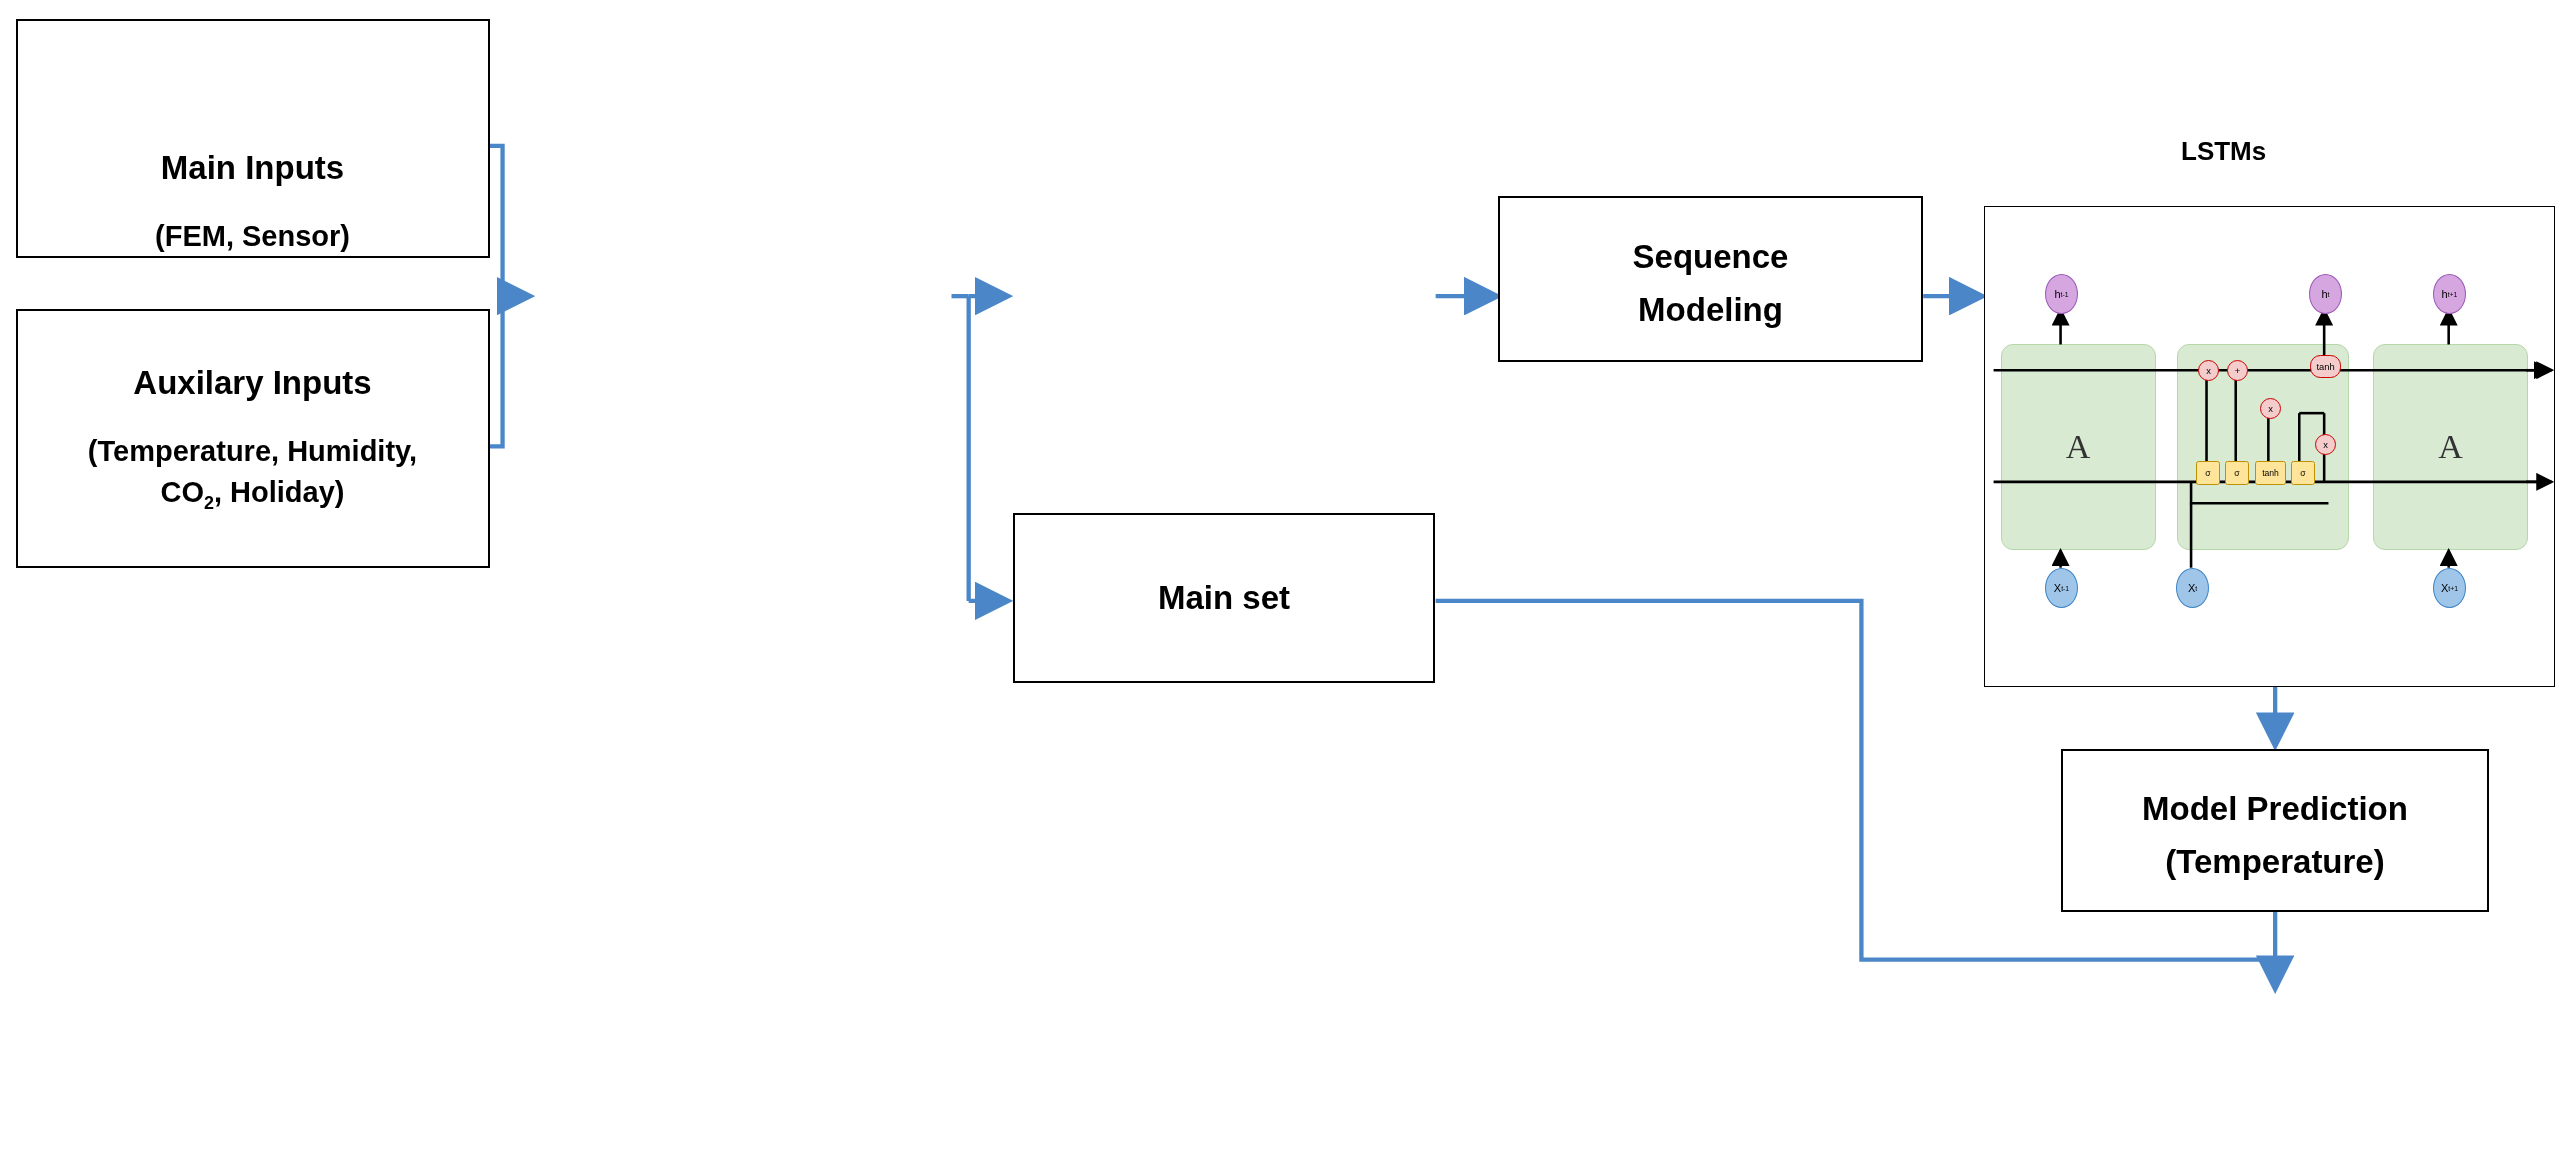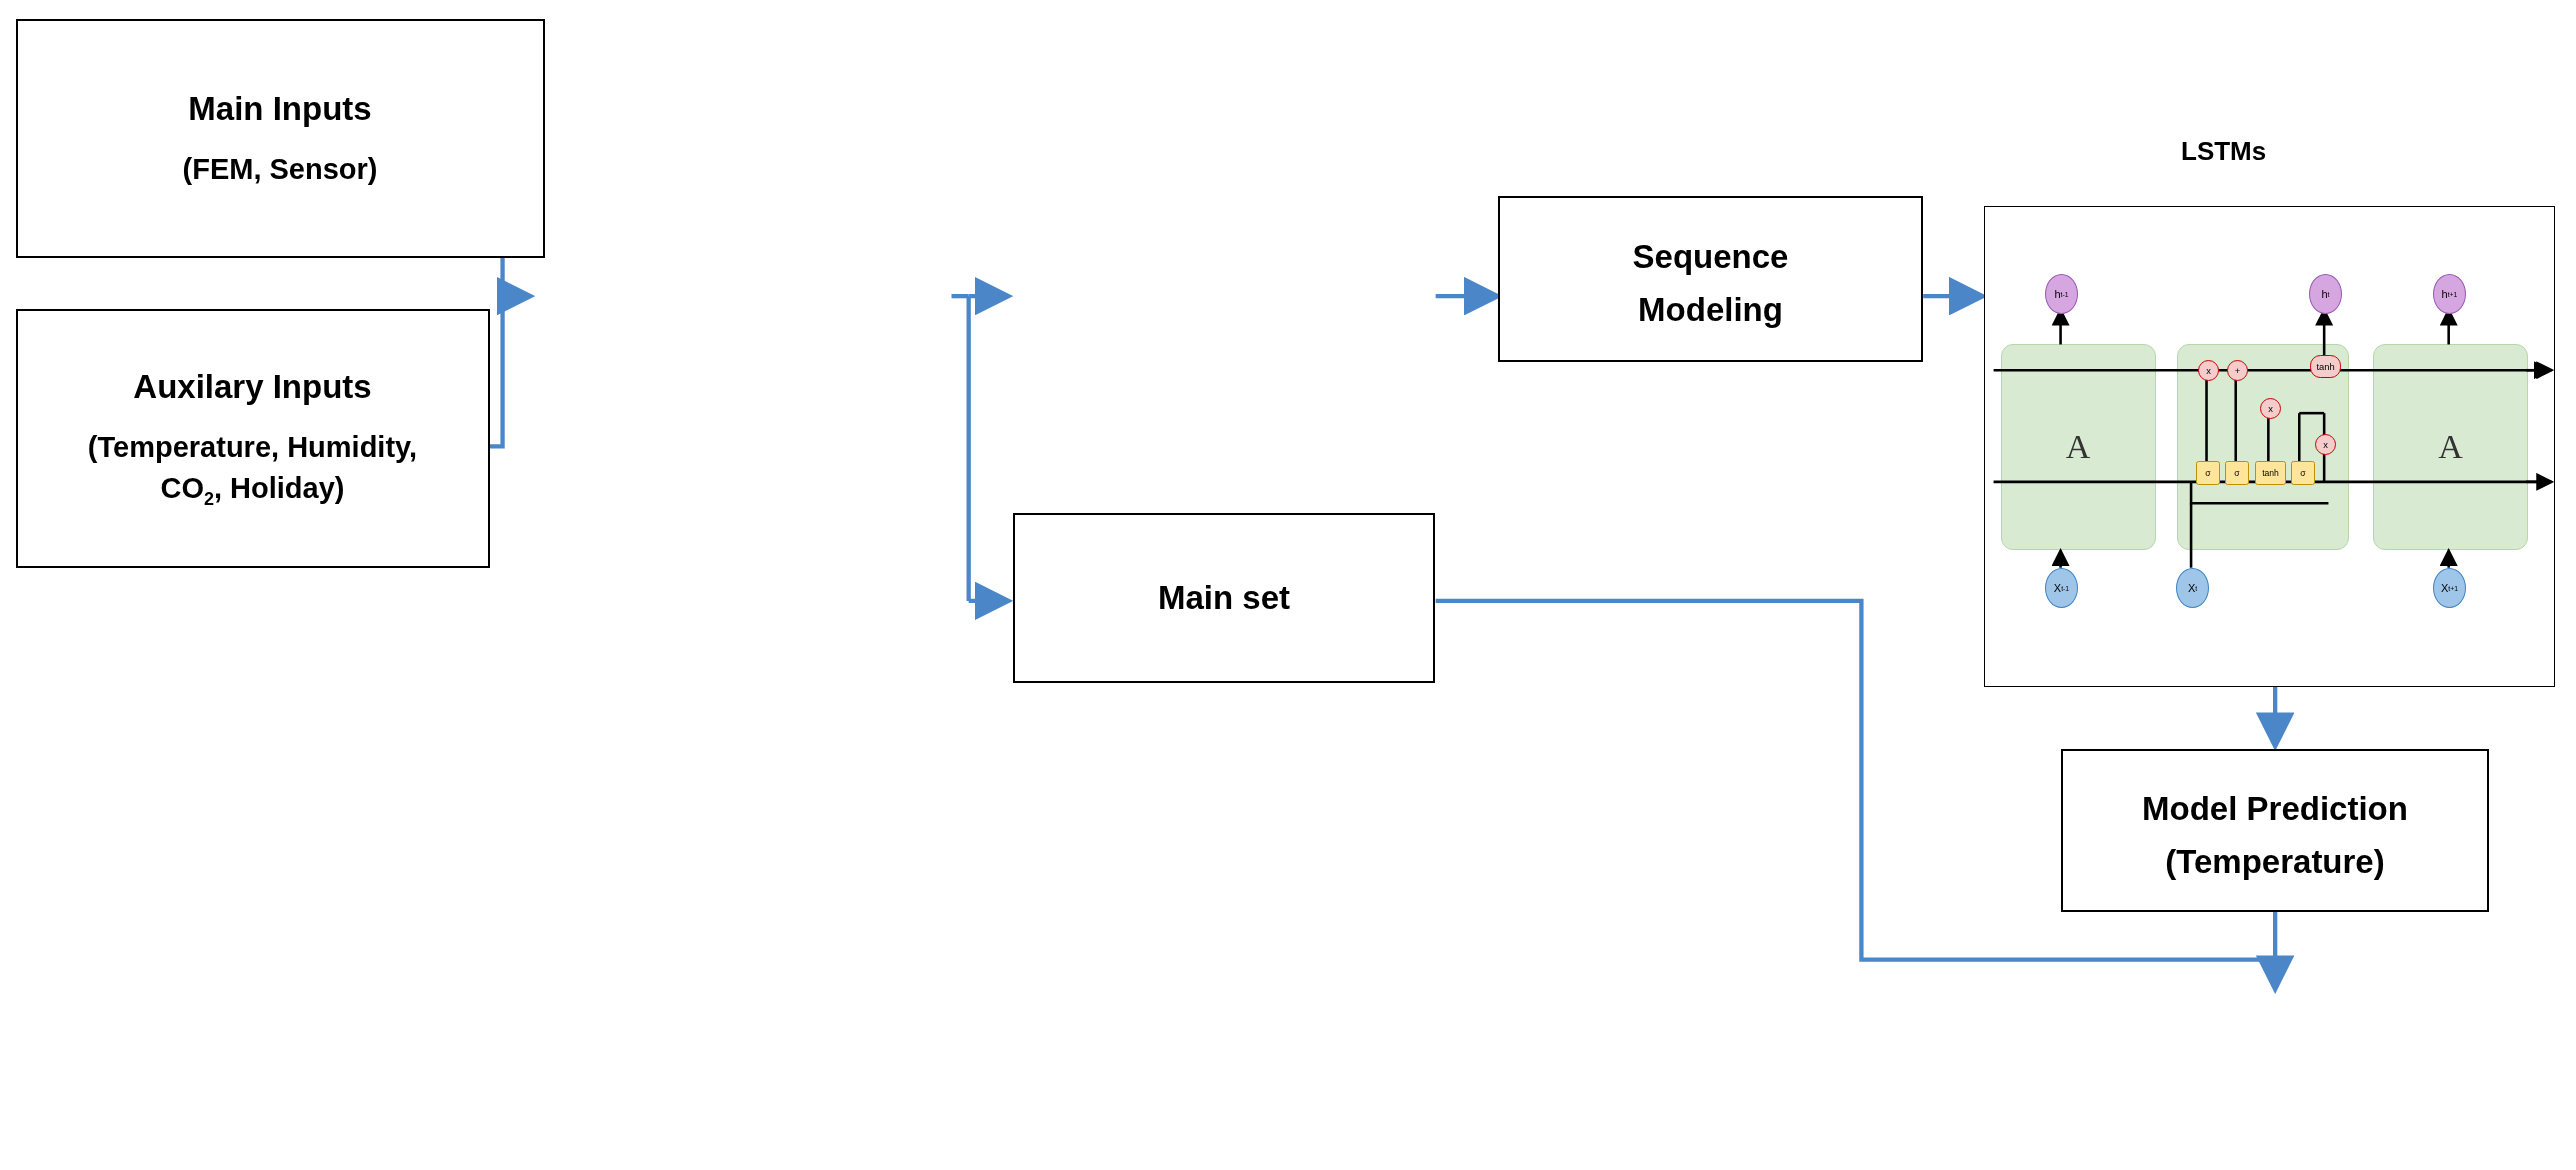--- a/index.html
+++ b/index.html
@@ -32,21 +32,21 @@
   }
   .node .title {
     font-size: 33px;
     font-weight: bold;
     line-height: 1.25;
   }
   .node .sub {
     font-size: 29px;
     font-weight: bold;
     line-height: 1.3;
-    margin-top: 22px;
+    margin-top: 30px;
   }
   .node .line2 {
     font-size: 33px;
     font-weight: bold;
     line-height: 1.3;
     margin-top: 10px;
   }
   .lstm-label {
     position: absolute;
     font-size: 26px;
@@ -161,21 +161,21 @@
 
     <path d="M2240,345 L2305,345" stroke="#4a86c8" stroke-width="5" fill="none" marker-end="url(#ah)"></path>
 
     <path d="M2650,800 L2650,865" stroke="#4a86c8" stroke-width="5" fill="none" marker-end="url(#ah)"></path>
 
     <path d="M1672,700 L2168,700 L2168,1118 L2645,1118" stroke="#4a86c8" stroke-width="5" fill="none"></path>
 
     <path d="M2650,1062 L2650,1148" stroke="#4a86c8" stroke-width="5" fill="none" marker-end="url(#ah)"></path>
   </svg>
 
-  <div class="node" style="left:15.5px; top:19px; width:529px; height:239px;">
+  <div class="node" style="left:15.5px; top:19px; width:474px; height:239px;justify-content:flex-end;">
     <div class="title">Main Inputs</div>
     <div class="sub">(FEM, Sensor)</div>
   </div>
 
   <div class="node" style="left:15.5px; top:309px; width:474px; height:259px;">
     <div class="title">Auxilary Inputs</div>
     <div class="sub">(Temperature, Humidity,</div>
     <div class="sub" style="margin-top:3.4px;"><span>CO</span><sub>2</sub><span>, Holiday)</span></div>
   </div>
 

